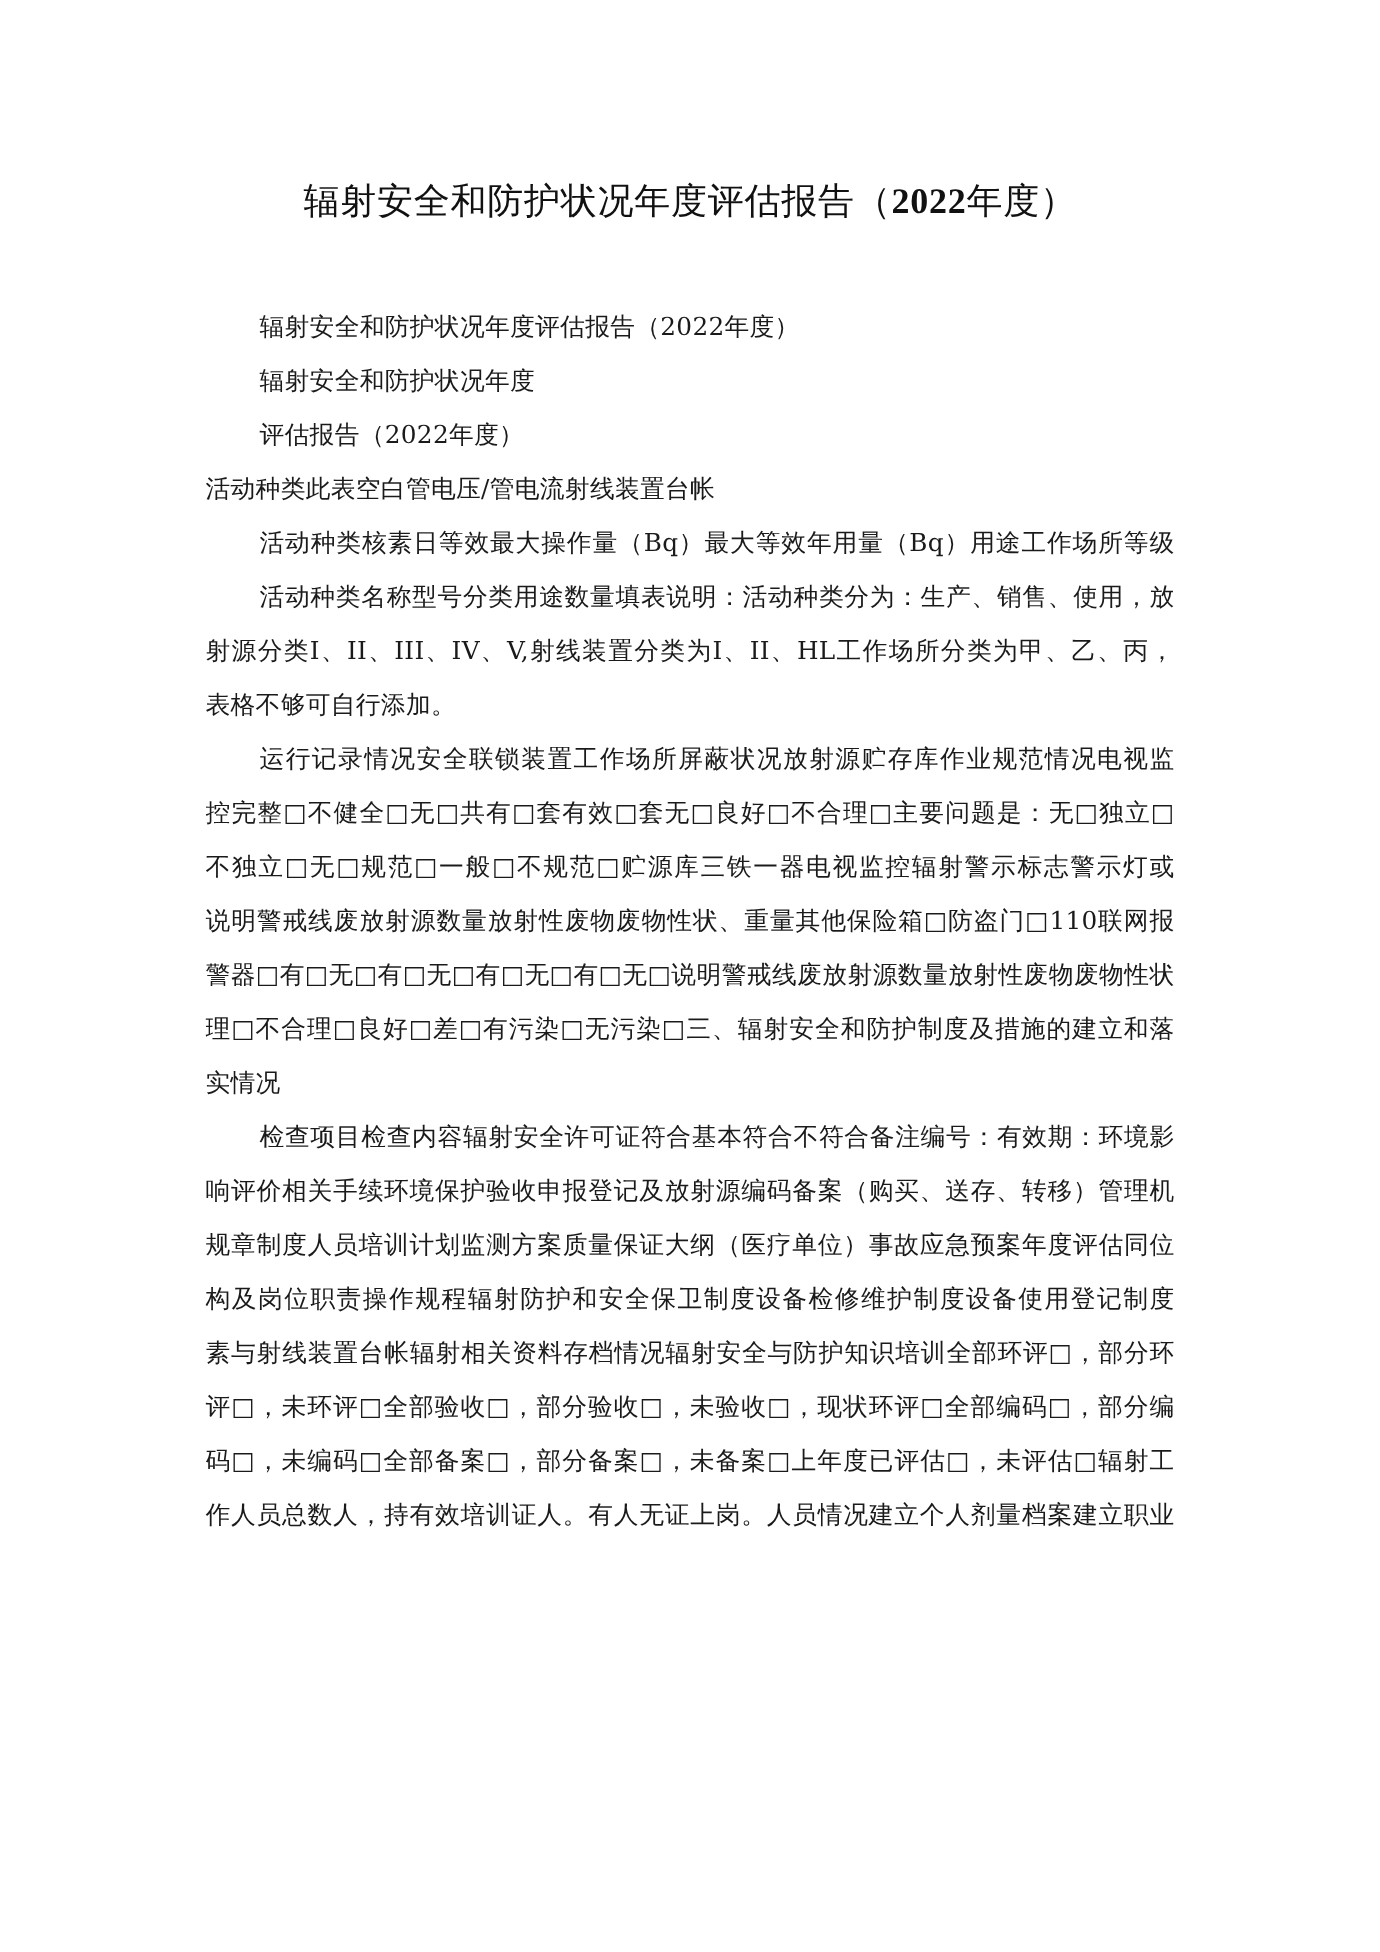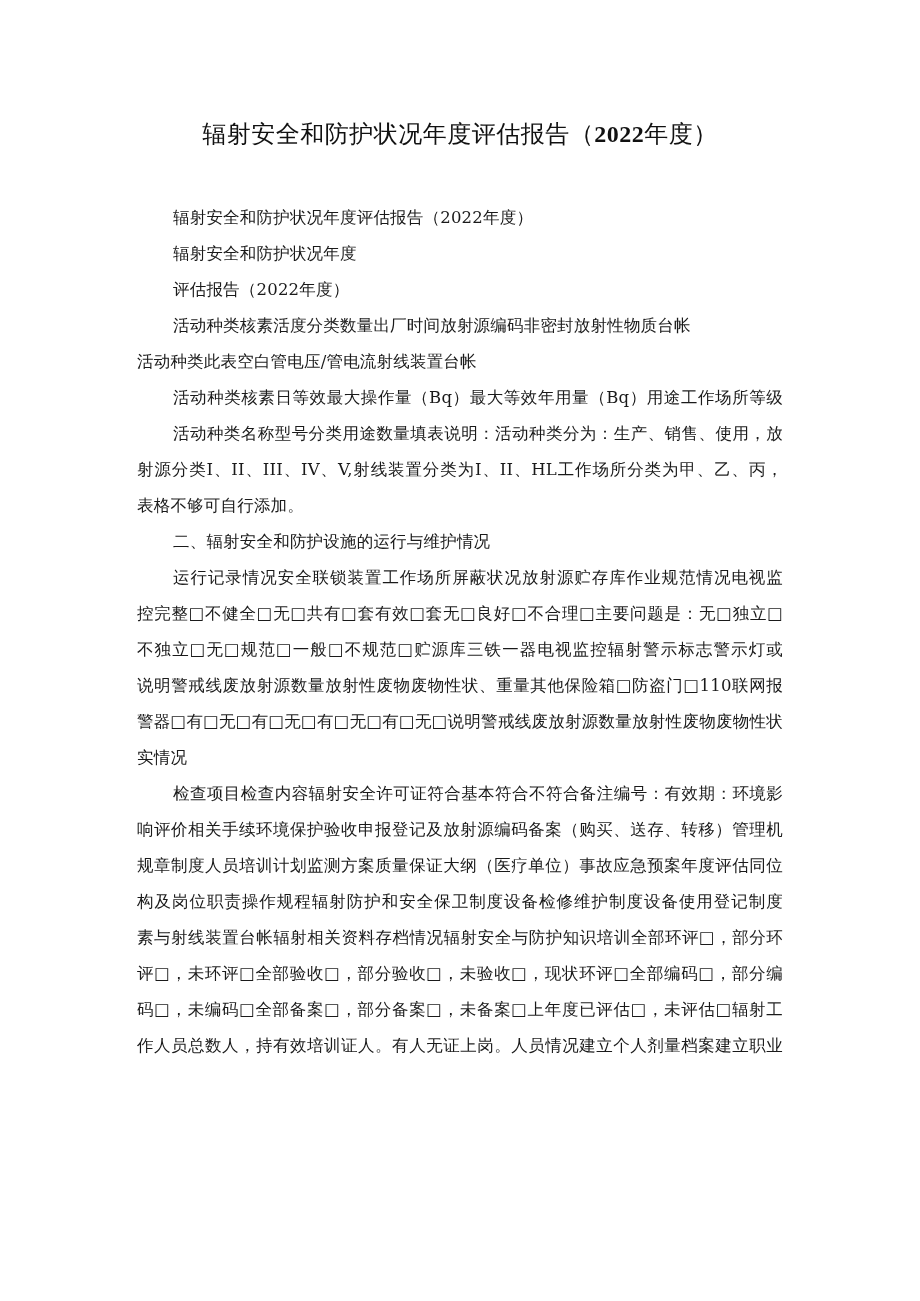--- a/index.html
+++ b/index.html
@@ -30,32 +30,31 @@
 </head>
 <body>
 
 <div class="page">
   <h1 class="title"><span>辐射安全和防护状况年度评估报告（</span><span class="yr">2022</span><span>年度）</span></h1>
 
   <div class="body" id="doc-body">
     <div class="line indent">辐射安全和防护状况年度评估报告（2022年度）</div>
     <div class="line indent">辐射安全和防护状况年度</div>
     <div class="line indent">评估报告（2022年度）</div>
-    <div class="line indent">活动种类核素活度分类数量出厂时间放射源编码非密封放射性物质台帐</div>
     <div class="line">活动种类此表空白管电压/管电流射线装置台帐</div>
     <div class="line indent justify">活动种类核素日等效最大操作量（Bq）最大等效年用量（Bq）用途工作场所等级</div>
     <div class="line indent justify">活动种类名称型号分类用途数量填表说明：活动种类分为：生产、销售、使用，放</div>
     <div class="line justify">射源分类I、II、III、IV、V,射线装置分类为I、II、HL工作场所分类为甲、乙、丙，</div>
     <div class="line">表格不够可自行添加。</div>
-    <div class="line indent">二、辐射安全和防护设施的运行与维护情况</div>
     <div class="line indent justify">运行记录情况安全联锁装置工作场所屏蔽状况放射源贮存库作业规范情况电视监</div>
     <div class="line justify">控完整□不健全□无□共有□套有效□套无□良好□不合理□主要问题是：无□独立□</div>
     <div class="line justify">不独立□无□规范□一般□不规范□贮源库三铁一器电视监控辐射警示标志警示灯或</div>
     <div class="line justify">说明警戒线废放射源数量放射性废物废物性状、重量其他保险箱□防盗门□110联网报</div>
     <div class="line justify">警器□有□无□有□无□有□无□有□无□说明警戒线废放射源数量放射性废物废物性状</div>
+    <div class="line justify">理□不合理□良好□差□有污染□无污染□三、辐射安全和防护制度及措施的建立和落</div>
     <div class="line">实情况</div>
     <div class="line indent justify">检查项目检查内容辐射安全许可证符合基本符合不符合备注编号：有效期：环境影</div>
     <div class="line justify">响评价相关手续环境保护验收申报登记及放射源编码备案（购买、送存、转移）管理机</div>
     <div class="line justify">规章制度人员培训计划监测方案质量保证大纲（医疗单位）事故应急预案年度评估同位</div>
     <div class="line justify">构及岗位职责操作规程辐射防护和安全保卫制度设备检修维护制度设备使用登记制度</div>
     <div class="line justify">素与射线装置台帐辐射相关资料存档情况辐射安全与防护知识培训全部环评□，部分环</div>
     <div class="line justify">评□，未环评□全部验收□，部分验收□，未验收□，现状环评□全部编码□，部分编</div>
     <div class="line justify">码□，未编码□全部备案□，部分备案□，未备案□上年度已评估□，未评估□辐射工</div>
     <div class="line justify">作人员总数人，持有效培训证人。有人无证上岗。人员情况建立个人剂量档案建立职业</div>
   </div>

